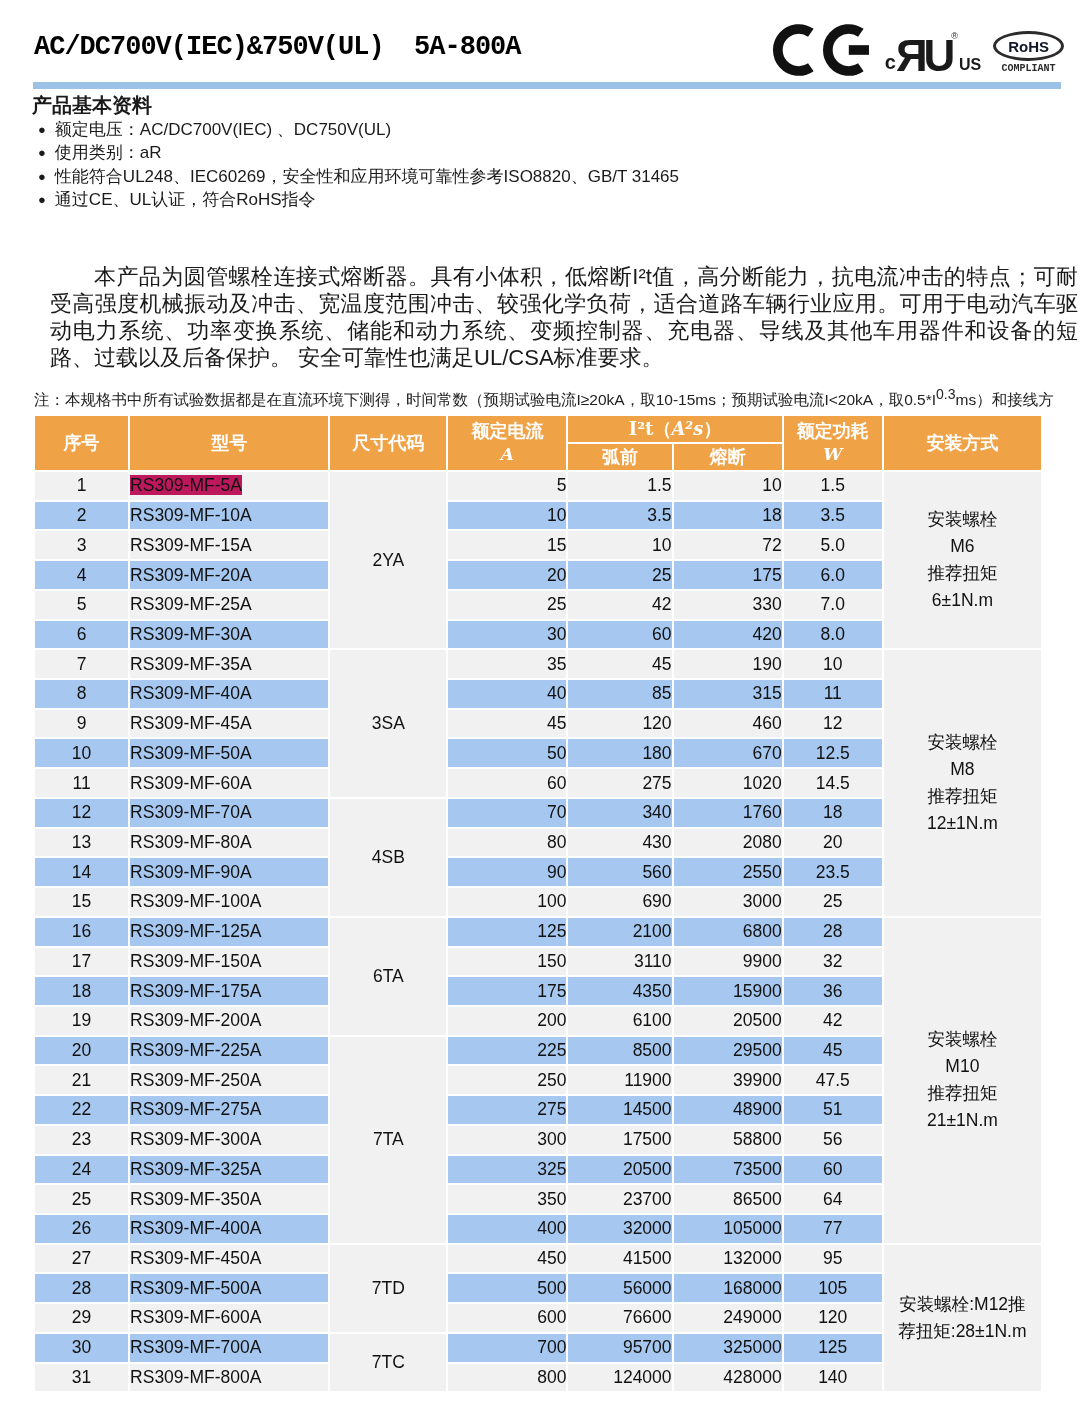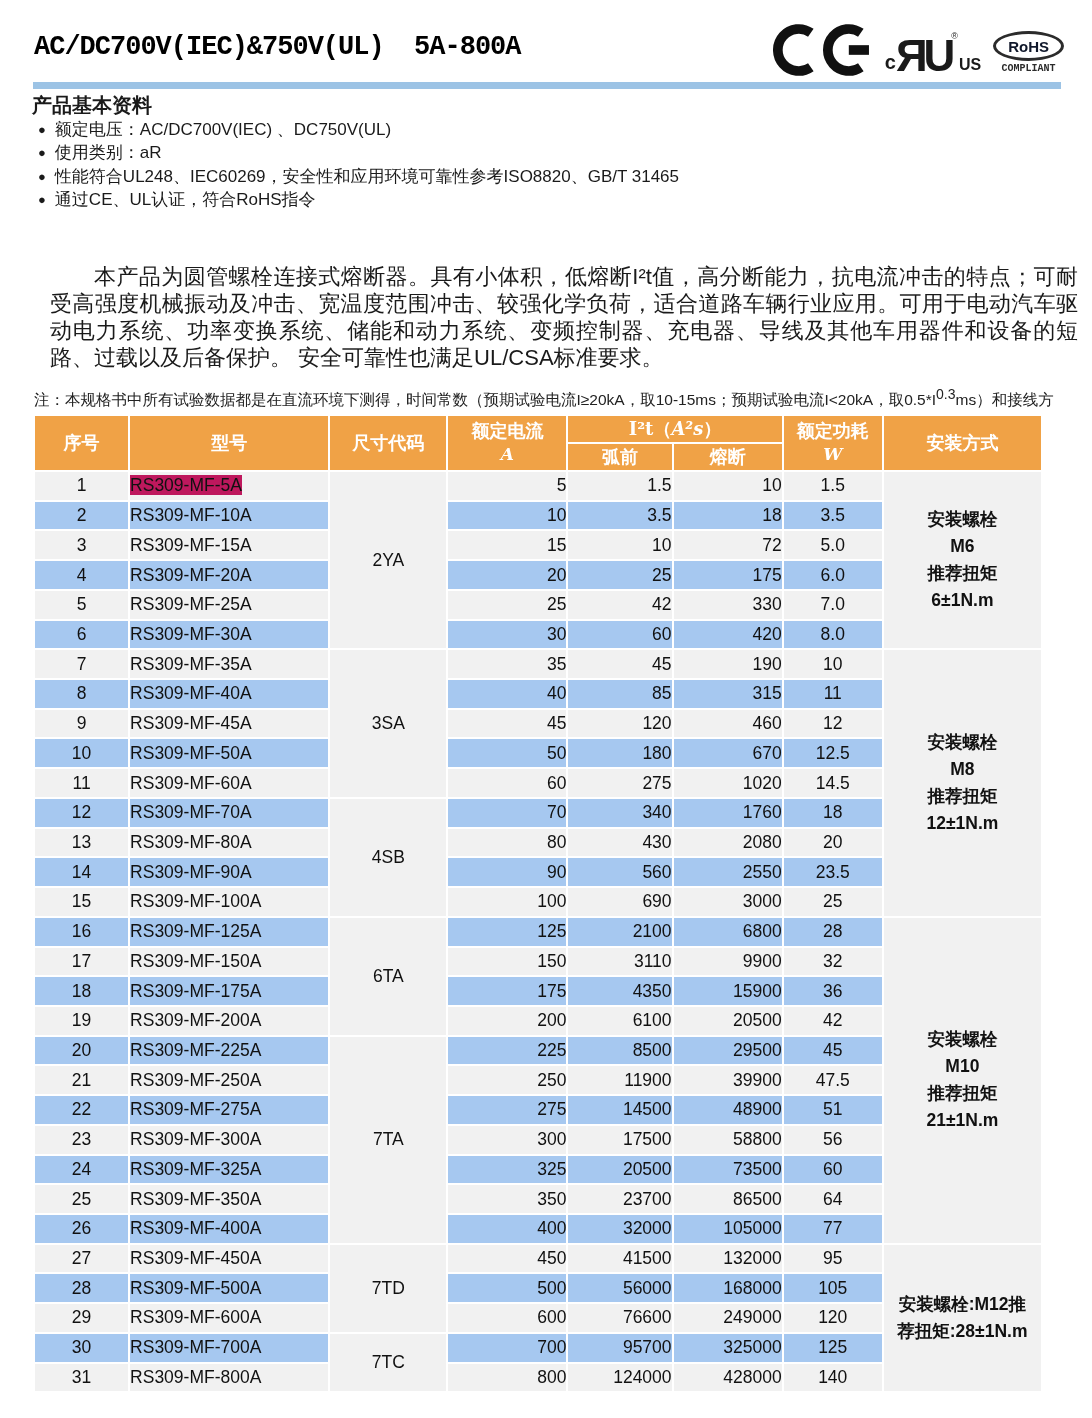--- a/index.html
+++ b/index.html
@@ -52,21 +52,21 @@
 
   table.spec tbody tr{height:29.72px;}
   table.spec tbody td{font-size:17.5px;color:#111;}
   td.blue{background:#a6c8f0;}
   td.gray{background:#f1f1f1;}
   td.merged{background:#f1f1f1;text-align:center;vertical-align:middle;font-size:18px;}
   td.c-no{text-align:center;}
   td.c-model{text-align:left;padding-left:10px;}
   td.c-num{text-align:right;padding-right:10px;}
   td.c-pow{text-align:center;}
-  td.c-mount{font-size:17px;line-height:27px;color:#222;font-weight:bold;}
+  td.c-mount{font-size:17px;line-height:27px;color:#222;}
   .sel{background:#be185d;}
 </style>
 </head>
 <body>
 
 <div class="page">
 
   <div class="title">AC/DC700V(IEC)&amp;750V(UL)  5A-800A</div>
 
   <div class="logos">

